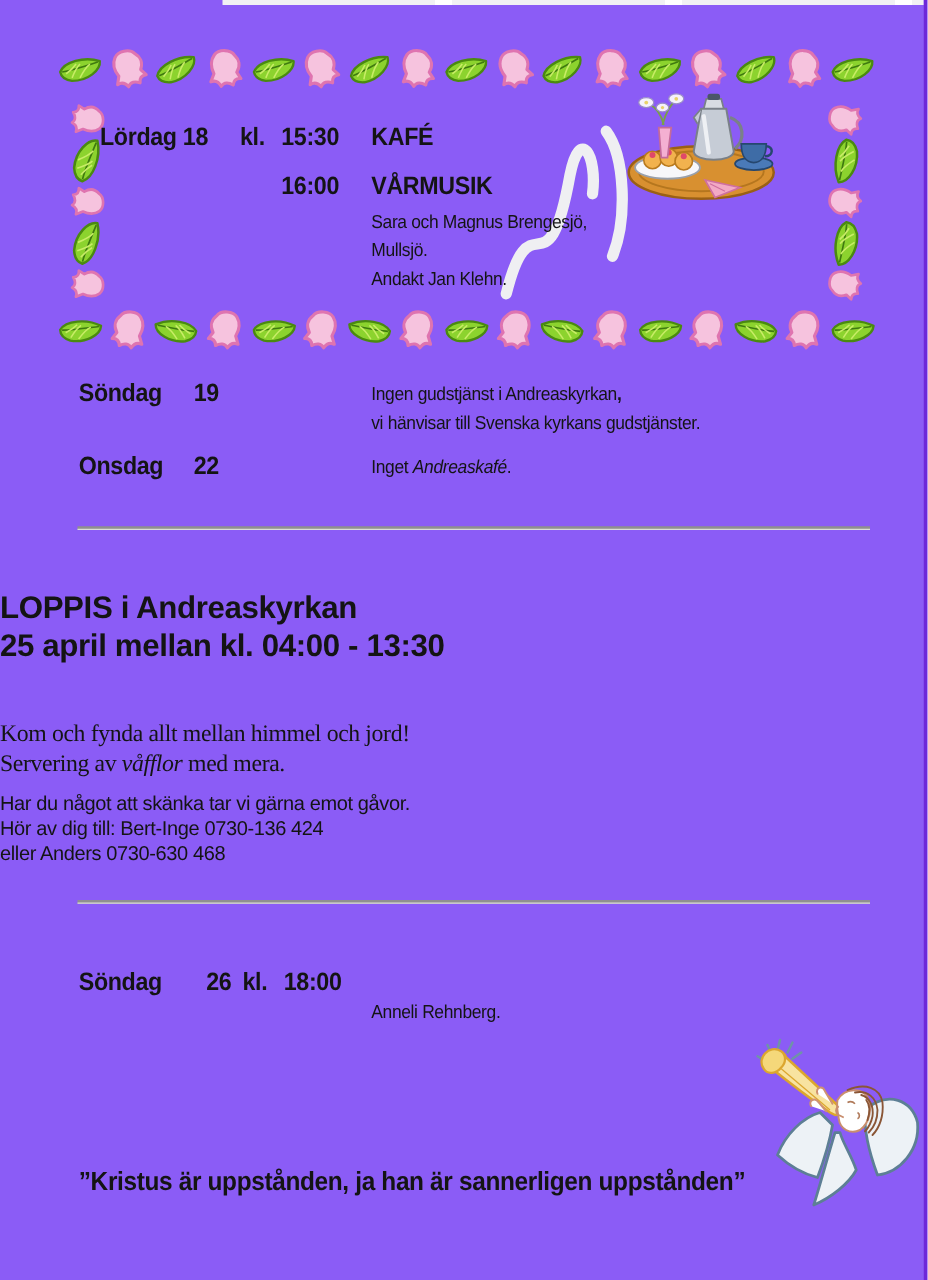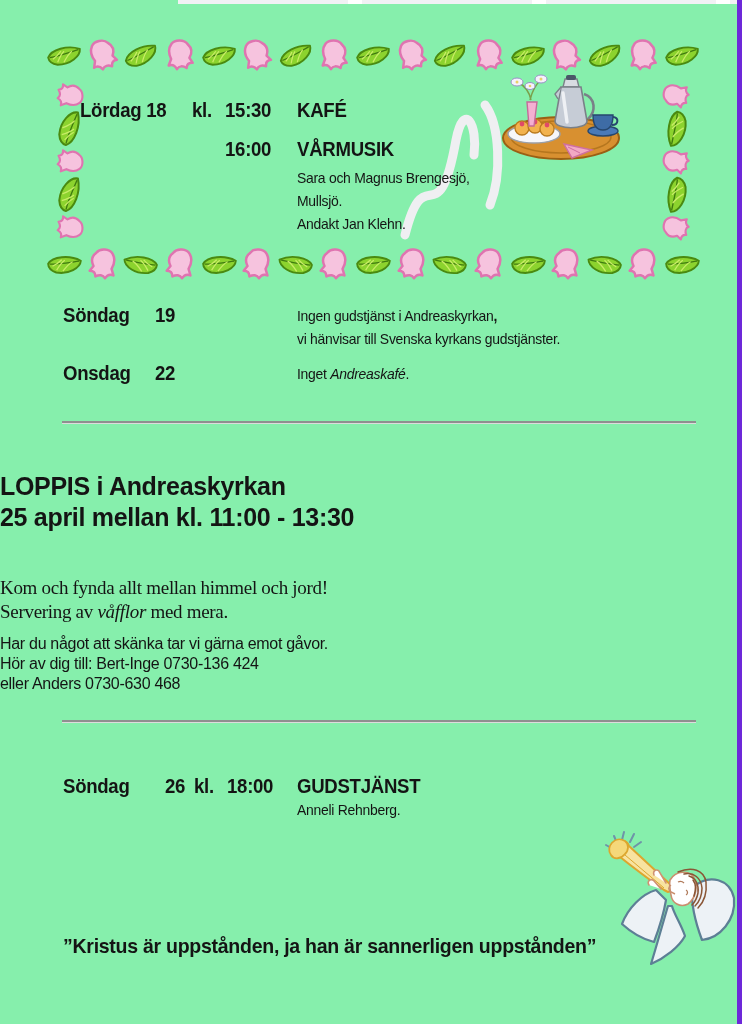--- a/index.html
+++ b/index.html
@@ -1,20 +1,20 @@
 <!DOCTYPE html>
 <html><head>
 <meta charset="utf-8">
 <style>
   html,body{margin:0;padding:0;background:#fff;}
   .page{
     position:relative; width:742px; height:1024px; overflow:hidden;
-    background:#86efac; color:#141414;
+    background:#8b5cf6; color:#141414;
     font-family:"Liberation Sans","DejaVu Sans",sans-serif;
-    border-right:5px solid #6d28d9;
+    border-right:3px solid #6d28d9;
     box-sizing:border-box;
   }
   .top-sliver{
     position:absolute; top:0; left:178px; right:0; height:4px;
     background:repeating-linear-gradient(90deg,#f1f1f4 0 170px,#ffffff 170px 184px);
   }
   
   .flower-box{ position:absolute; left:45px; top:31px; width:656px; height:259px; }
   .bstrip{ position:absolute; display:flex; justify-content:space-between; align-items:center; }
   .b-top{ top:0; left:0; right:0; height:50px; }
@@ -276,38 +276,37 @@
 
   <div class="abs sched b" style="left:63px;top:362px"><span class="narrow">Onsdag</span></div>
   <div class="abs sched b" style="left:155px;top:362px"><span class="narrow">22</span></div>
   <div class="abs detail" style="left:297px;top:362px">
     <span class="narrow"><span>Inget </span><span class="i">Andreaskafé</span><span>.</span></span>
   </div>
 
   <div class="divider" style="top:421px"></div>
 
   <div class="center-line loppis-title" style="top:471px">LOPPIS i Andreaskyrkan</div>
-  <div class="center-line loppis-title" style="top:502px">25 april mellan kl. 11:00 - 13:30</div>
+  <div class="center-line loppis-title" style="top:502px">25 april mellan kl. 04:00 - 13:30</div>
 
   <div class="center-line loppis-body" style="top:576px">Kom och fynda allt mellan himmel och jord!</div>
   <div class="center-line loppis-body" style="top:600px">
     <span>Servering av </span><span class="i">våfflor</span><span> med mera.</span>
   </div>
 
   <div class="center-line loppis-small" style="top:634px">Har du något att skänka tar vi gärna emot gåvor.</div>
   <div class="center-line loppis-small" style="top:654px">Hör av dig till: Bert-Inge 0730-136 424</div>
   <div class="center-line loppis-small" style="top:674px">eller Anders 0730-630 468</div>
 
   <div class="divider" style="top:720px"></div>
 
   <div class="abs sched b" style="left:63px;top:775px"><span class="narrow">Söndag</span></div>
   <div class="abs sched b" style="left:165px;top:775px"><span class="narrow">26</span></div>
   <div class="abs sched b" style="left:194px;top:775px"><span class="narrow">kl.</span></div>
   <div class="abs sched b" style="left:227px;top:775px"><span class="narrow">18:00</span></div>
-  <div class="abs sched b" style="left:297px;top:775px"><span class="narrow">GUDSTJÄNST</span></div>
   <div class="abs detail" style="left:297px;top:798px"><span class="narrow">Anneli Rehnberg.</span></div>
 
   <svg class="illu" style="left:594px;top:828px" width="150" height="152" viewBox="0 0 150 152">
 
     <g stroke="#6f93a8" stroke-width="2" stroke-linecap="round">
       <path d="M30,4 L28,12"></path>
         <path d="M40,6 L36,14"></path>
         <path d="M20,8 L23,15"></path>
       <path d="M12,17 L19,21"></path>
         <path d="M47,14 L40,19"></path>

